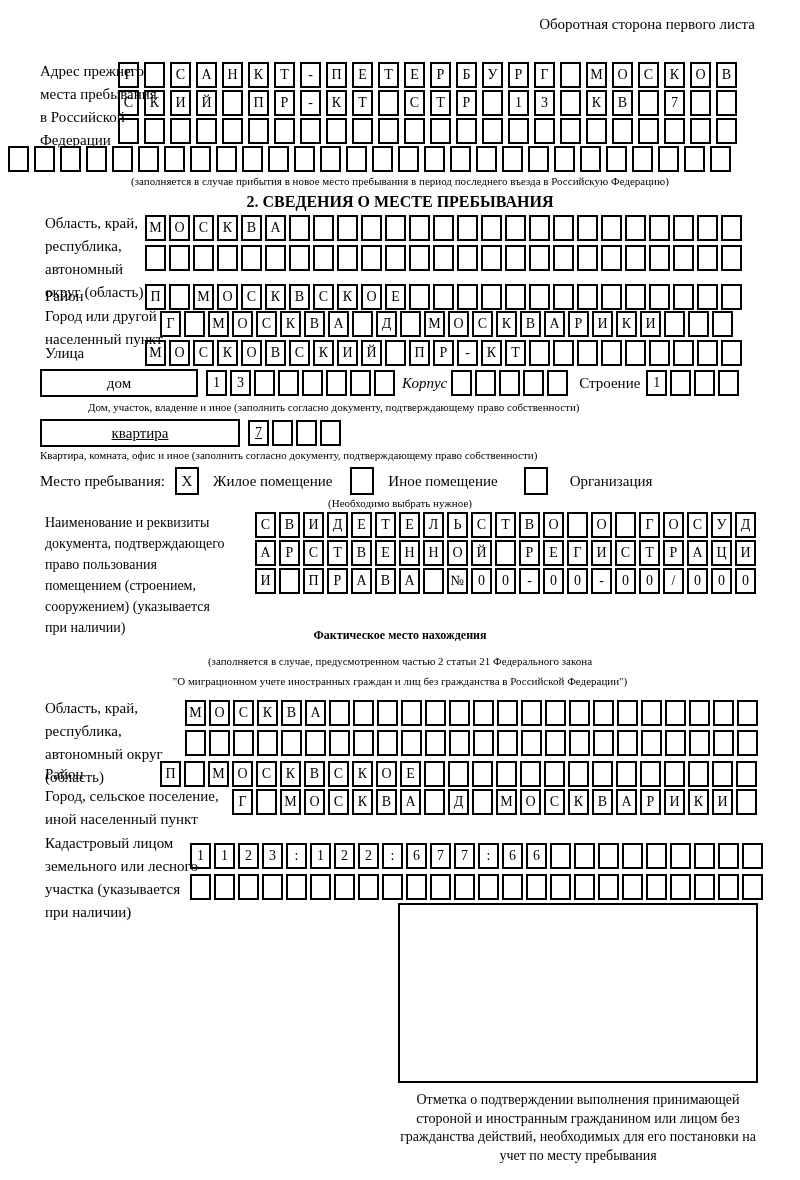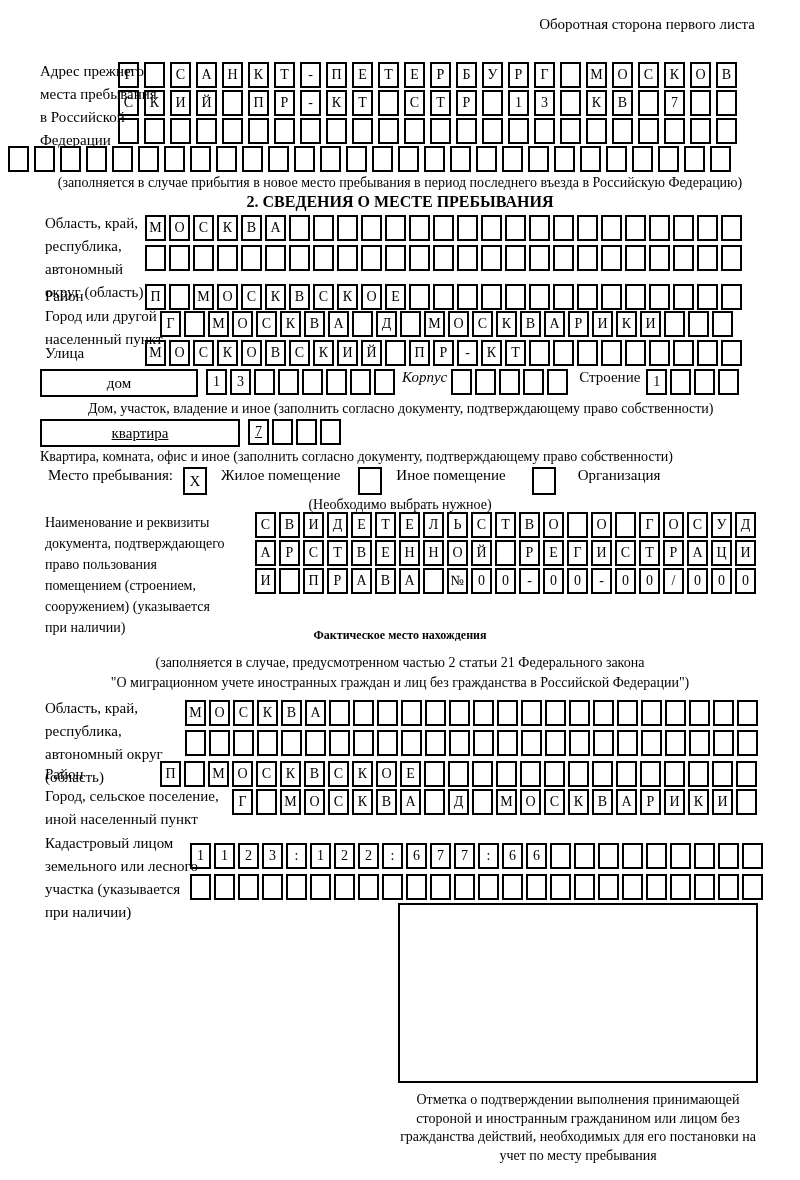--- a/index.html
+++ b/index.html
@@ -3,40 +3,40 @@
 <meta charset="utf-8">
 <style>
   html,body{margin:0;padding:0;background:#888;}
   .page{
     position:relative;width:800px;height:1180px;margin:0 auto;background:#fff;
     font-family:"Liberation Serif","DejaVu Serif",serif;color:#000;overflow:hidden;
   }
   .abs{position:absolute;}
   .center{left:0;right:0;text-align:center;}
   .lbl{font-size:15px;line-height:23px;white-space:pre-line;}
-  .small{font-size:14px;}
+  .small{font-size:11px;}
   .bold{font-weight:bold;}
   .cells{display:flex;}
   .cell{
     flex:0 0 auto;width:21px;height:26px;margin-right:3px;box-sizing:border-box;
     border:2px solid #000;display:flex;align-items:center;justify-content:center;
     font-size:14px;line-height:1;
   }
   .g5 .cell{margin-right:5px;}
-  .rowflex{display:flex;align-items:flex-start;}
+  .rowflex{display:flex;align-items:center;}
   .namedbox{
     box-sizing:border-box;border:2px solid #000;height:28px;display:flex;
     align-items:center;justify-content:center;font-size:15px;
   }
   .checkbox{
     box-sizing:border-box;width:24px;height:28px;border:2px solid #000;display:flex;
     align-items:center;justify-content:center;font-size:15px;flex:0 0 auto;
   }
   .stampbox{box-sizing:border-box;border:2px solid #000;background:#fff;}
-  .inline-lbl{font-size:15px;white-space:nowrap;margin-left:8px;}
+  .inline-lbl{font-size:15px;white-space:nowrap;}
 </style>
 </head>
 <body>
 
 <div class="page">
 
   <div class="abs" style="top:16px;right:45px;font-size:15px;">Оборотная сторона первого листа</div>
 
   <div class="abs lbl" style="left:40px;top:60px;width:160px;">Адрес прежнего
 места пребывания

